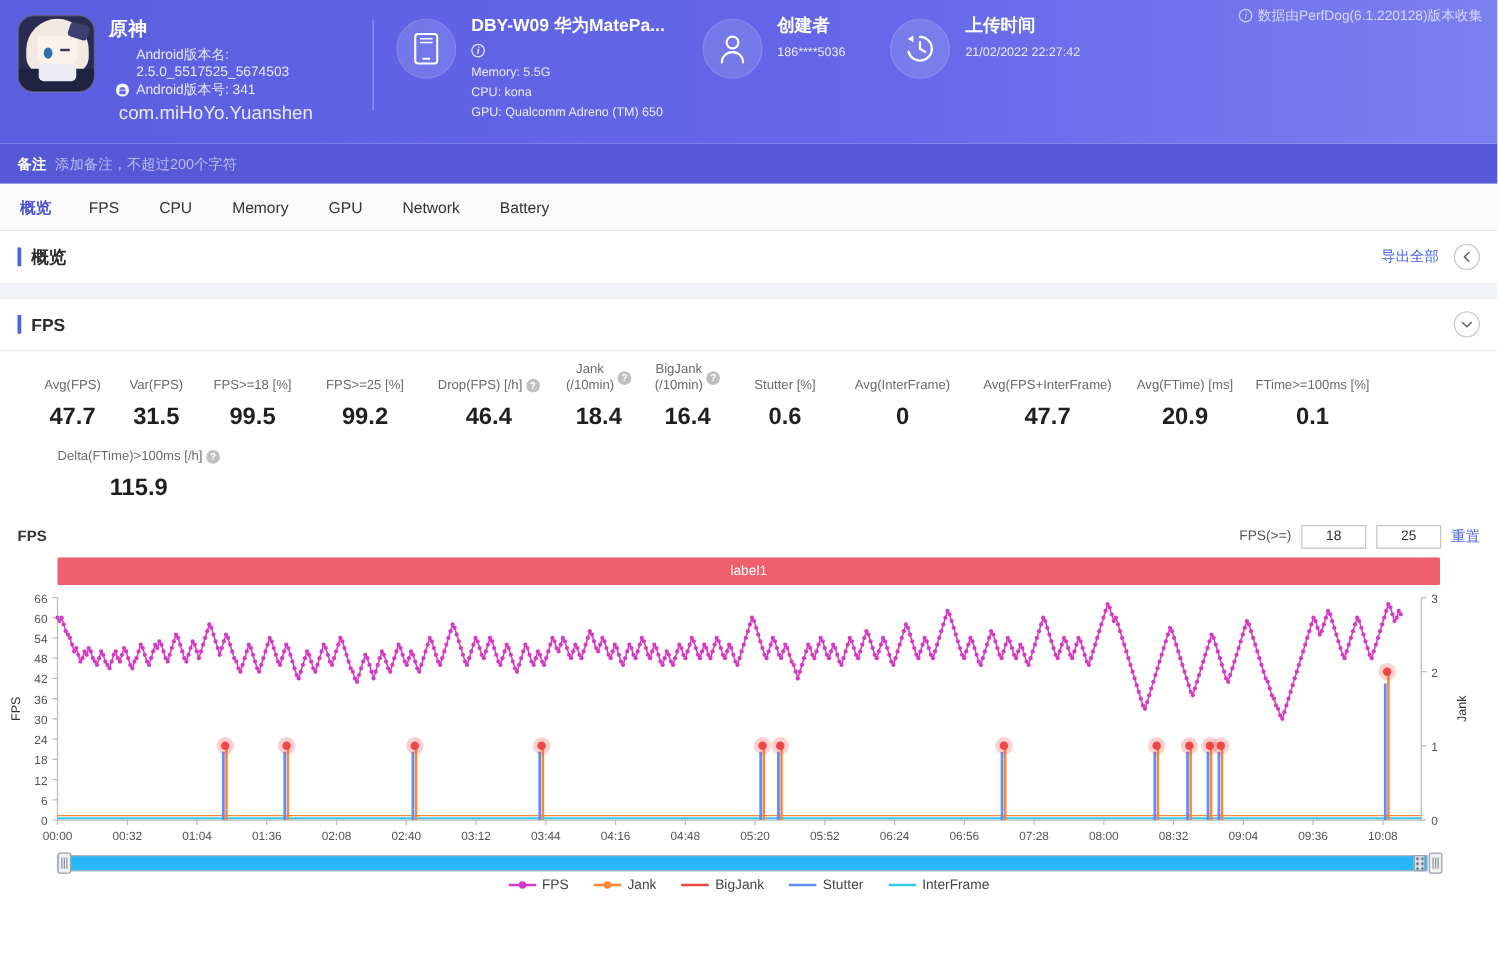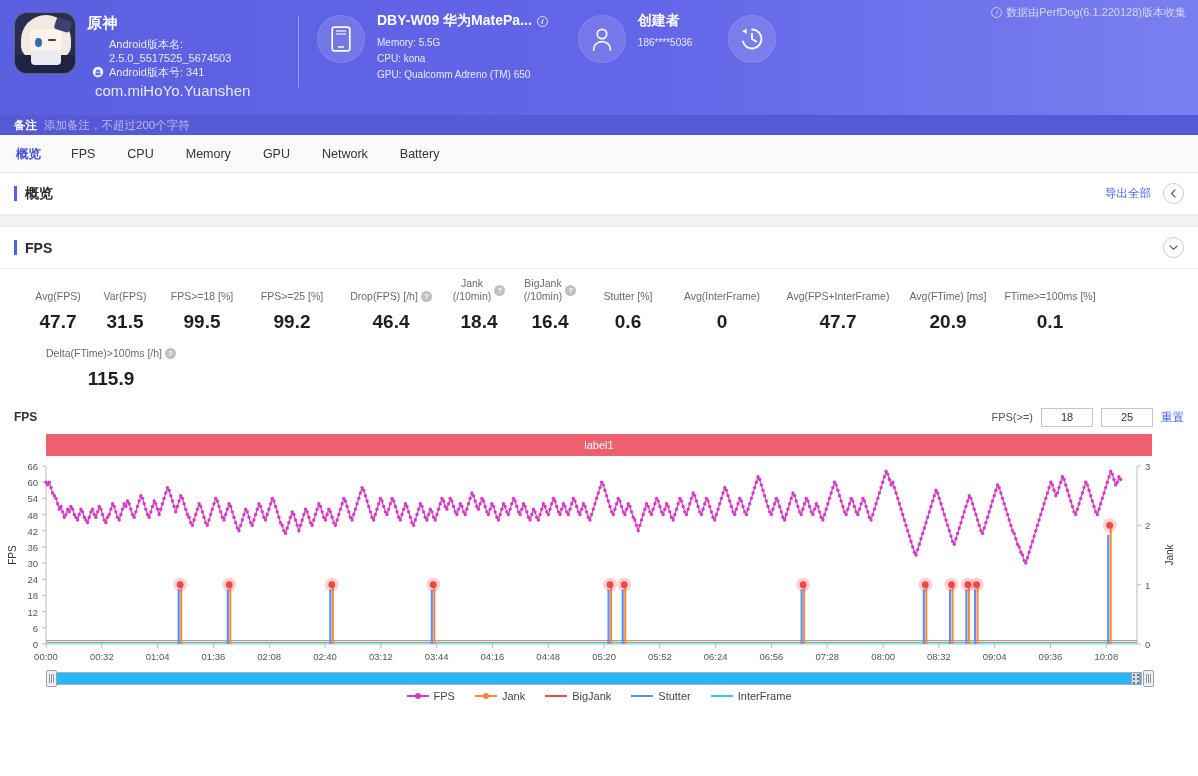--- a/index.html
+++ b/index.html
@@ -64,26 +64,26 @@
   .divider-v { width: 1px; height: 72px; background: rgba(255,255,255,.35); margin: 4px 18px 0 6px; }
 
   .stat-block { display: flex; align-items: flex-start; margin-right: 26px; }
   .stat-circle {
     width: 48px; height: 48px; border-radius: 50%;
     background: rgba(255,255,255,.13); border: 1px solid rgba(255,255,255,.1);
     display: flex; align-items: center; justify-content: center; flex: 0 0 auto;
     margin-top: 3px;
   }
   .stat-text { margin-left: 12px; }
-  .stat-title { font-size: 14px; font-weight: bold; display:flex; align-items:center; gap:5px; }
+  .stat-title { font-size: 14px; font-weight: bold; display:flex; align-items:flex-start; gap:5px;flex-direction:column; }
   .stat-lines { font-size: 10px; line-height: 16px; color: #eaeafd; margin-top: 5px; }
   .stat-lines div { white-space: nowrap; }
 
   .remark-bar {
-    height: 20px; background: #5659d6;
+    height: 32px; background: #5659d6;
     display: flex; align-items: center; padding-left: 14px;
     font-size: 11.5px; color: #fff;
   }
   .remark-label { font-weight: bold; margin-right: 7px; }
   .remark-ph { color: #b9bbef; }
 
   
   .tabbar {
     height: 38px; background: #fafafa; border-bottom: 1px solid #e8e8e8;
     display: flex; align-items: center; padding-left: 14px; gap: 0;
@@ -254,20 +254,26 @@
       </div>
 
 
       <div class="stat-block">
         <div class="stat-circle">
           <svg width="26" height="26" viewBox="0 0 26 26">
             <path d="M13 3.5a9.5 9.5 0 1 1-9.2 11.8" fill="none" stroke="#fff" stroke-width="1.8" stroke-linecap="round"></path>
             <path d="M7.6 2.4 3.2 5.2l4.6 2.6z" fill="#fff"></path>
             <path d="M13 7.6V13l4.2 2.6" fill="none" stroke="#fff" stroke-width="1.8" stroke-linecap="round"></path>
           </svg>
+        </div>
+        <div class="stat-text">
+          <div class="stat-title">上传时间</div>
+          <div class="stat-lines">
+              <div>21/02/2022 22:27:42</div>
+            </div>
         </div>
       </div>
     </div>
   </div>
 
   <div class="remark-bar">
     <span class="remark-label">备注</span>
     <span class="remark-ph">添加备注，不超过200个字符</span>
   </div>
 

